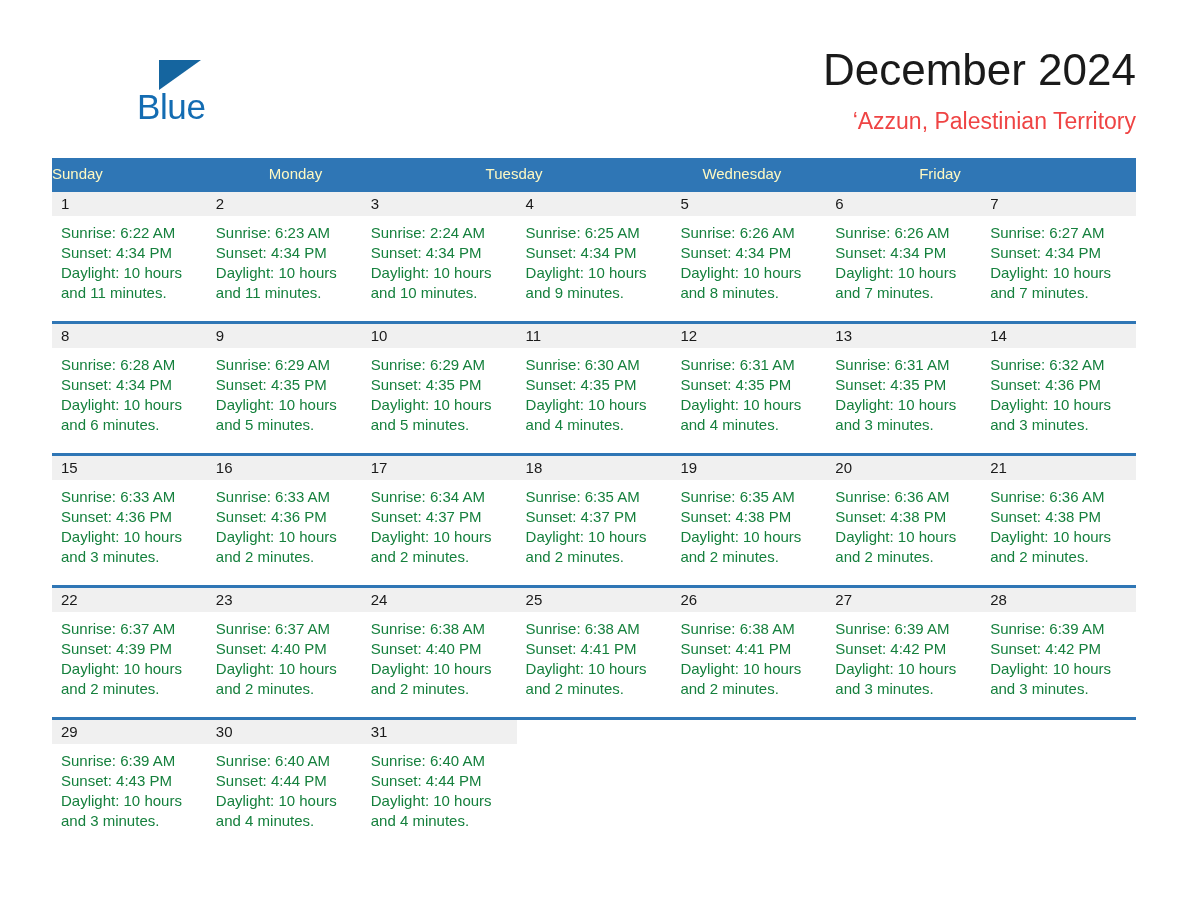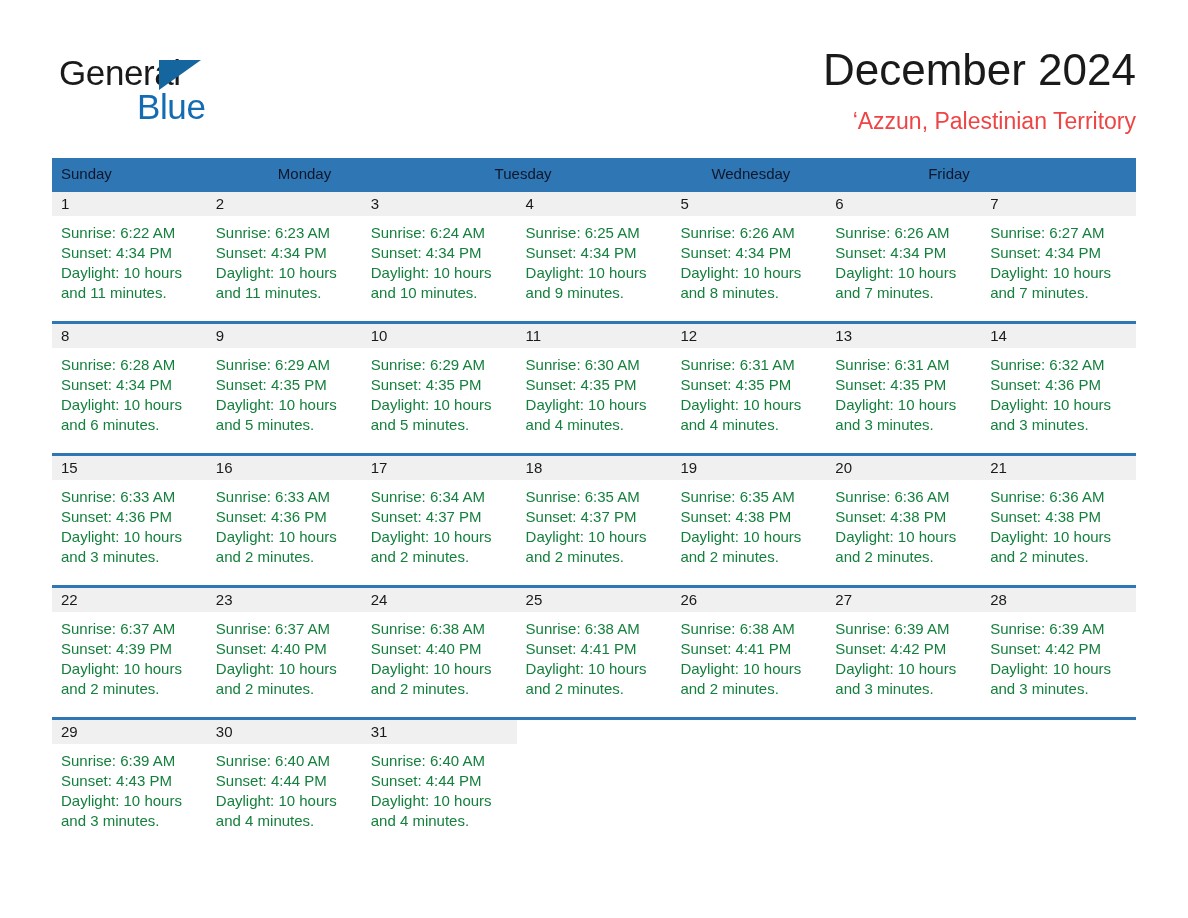--- a/index.html
+++ b/index.html
@@ -95,24 +95,23 @@
     top: 158px;
     width: 1084px;
   }
   .weekday-row {
     display: flex;
     background: #2f76b5;
     height: 31px;
   }
   .weekday-cell {
     flex: 1 1 0;
-    color: #0f172a;
+    color: #fef9c3;
     font-size: 15px;
     line-height: 31px;
-    padding-left: 9px;
     box-sizing: border-box;
     white-space: nowrap;
   }
 
   .week-row {
     display: flex;
     border-top: 3px solid #2f76b5;
     height: 132px;
     box-sizing: border-box;
   }
@@ -147,21 +146,20 @@
   }
 </style>
 </head>
 <body>
 
 <div class="page">
 
   <div class="header">
 
     <div class="brand">
-      <div class="brand-line1">General</div>
       <div class="brand-flag"></div>
       <div class="brand-line2">Blue</div>
     </div>
 
     <div class="title-block">
       <div class="month-title">December 2024</div>
       <div class="location-title">‘Azzun, Palestinian Territory</div>
     </div>
 
   </div>
@@ -191,21 +189,21 @@
         <div class="day-info">
           <div>Sunrise: 6:23 AM</div>
           <div>Sunset: 4:34 PM</div>
           <div>Daylight: 10 hours</div>
           <div>and 11 minutes.</div>
         </div>
       </div>
       <div class="day-cell">
         <div class="day-number">3</div>
         <div class="day-info">
-          <div>Sunrise: 6:24 AM</div>
+          <div>Sunrise: 2:24 AM</div>
           <div>Sunset: 4:34 PM</div>
           <div>Daylight: 10 hours</div>
           <div>and 10 minutes.</div>
         </div>
       </div>
       <div class="day-cell">
         <div class="day-number">4</div>
         <div class="day-info">
           <div>Sunrise: 6:25 AM</div>
           <div>Sunset: 4:34 PM</div>

